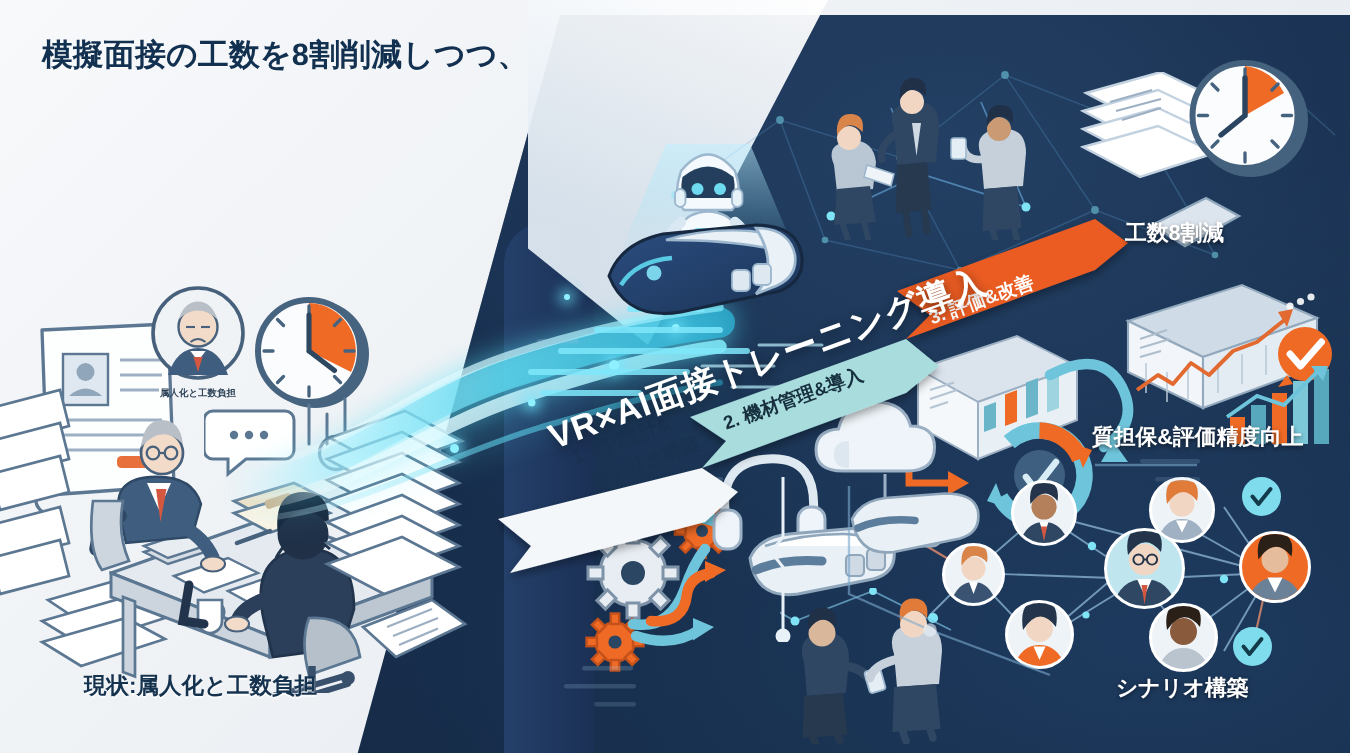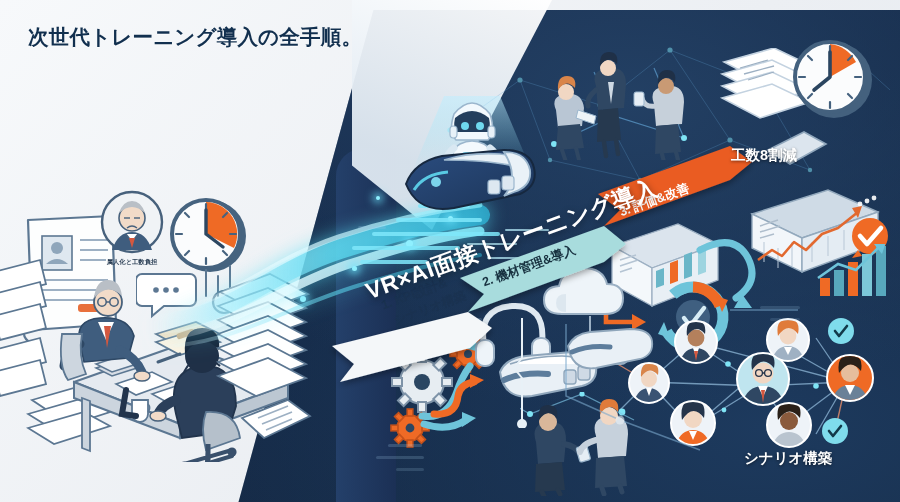--- a/index.html
+++ b/index.html
@@ -89,21 +89,21 @@
       <circle cx="330" cy="75" r="2.6"></circle>
         <circle cx="410" cy="35" r="2.6"></circle>
       <circle cx="120" cy="150" r="2.2"></circle>
         <circle cx="300" cy="130" r="2.6"></circle>
       <circle cx="210" cy="170" r="2.2"></circle>
         <circle cx="380" cy="160" r="2.2"></circle>
     </g>
   </svg>
 
   <div class="headline">
-    <div>次世代トレーニング導入の全手順。</div>
+    <div>模擬面接の工数を8割削減しつつ、</div>
   </div>
 
   <svg class="ill" style="left:16px;top:212px;width:110px;height:130px">
     <path d="M12 8 L96 4 L100 112 L16 118 Z" fill="#fdfefe" stroke="#5c7792" stroke-width="2.2" stroke-linejoin="round"></path>
     <rect x="26" y="24" width="30" height="34" fill="#dfe8f0" stroke="#5c7792" stroke-width="1.6"></rect>
     <circle cx="41" cy="36" r="6" fill="#8fa6bb"></circle>
     <path d="M30 52 q11 -10 22 0 z" fill="#8fa6bb"></path>
     <g stroke="#9db0c3" stroke-width="2">
       <path d="M64 28 H92"></path>
         <path d="M64 38 H92"></path>
@@ -739,16 +739,18 @@
     </svg>
   </div>
 
   <div class="bandtext" style="left:380px;top:286px;font-size:12.5px;transform:rotate(-20deg);color:#1a3250">1. KPI設計&amp;</div>
   <div class="bandtext" style="left:392px;top:300px;font-size:12.5px;transform:rotate(-20deg);color:#1a3250">シナリオ構築</div>
   <div class="bandtext" style="left:480px;top:258px;font-size:12.5px;transform:rotate(-20deg);color:#17303f">2. 機材管理&amp;導入</div>
   <div class="bandtext" style="left:618px;top:192px;font-size:12.5px;transform:rotate(-20deg);color:#ffffff">3. 評価&amp;改善</div>
 
   <div class="title-vr" style="left:372px;top:276px;transform:rotate(-20deg)">VR×AI面接トレーニング導入</div>
 
-  <div class="cap cap-light" style="left:731px;top:146px">工数8割減</div>
+  <div class="cap cap-dark" style="left:56px;top:448px">現状:属人化と工数負担</div>
+  <div class="cap cap-light" style="left:750px;top:146px">工数8割減</div>
+  <div class="cap cap-light" style="left:728px;top:282px">質担保&amp;評価精度向上</div>
   <div class="cap cap-light" style="left:744px;top:449px">シナリオ構築</div>
 
 </div>
 
 </body></html>

